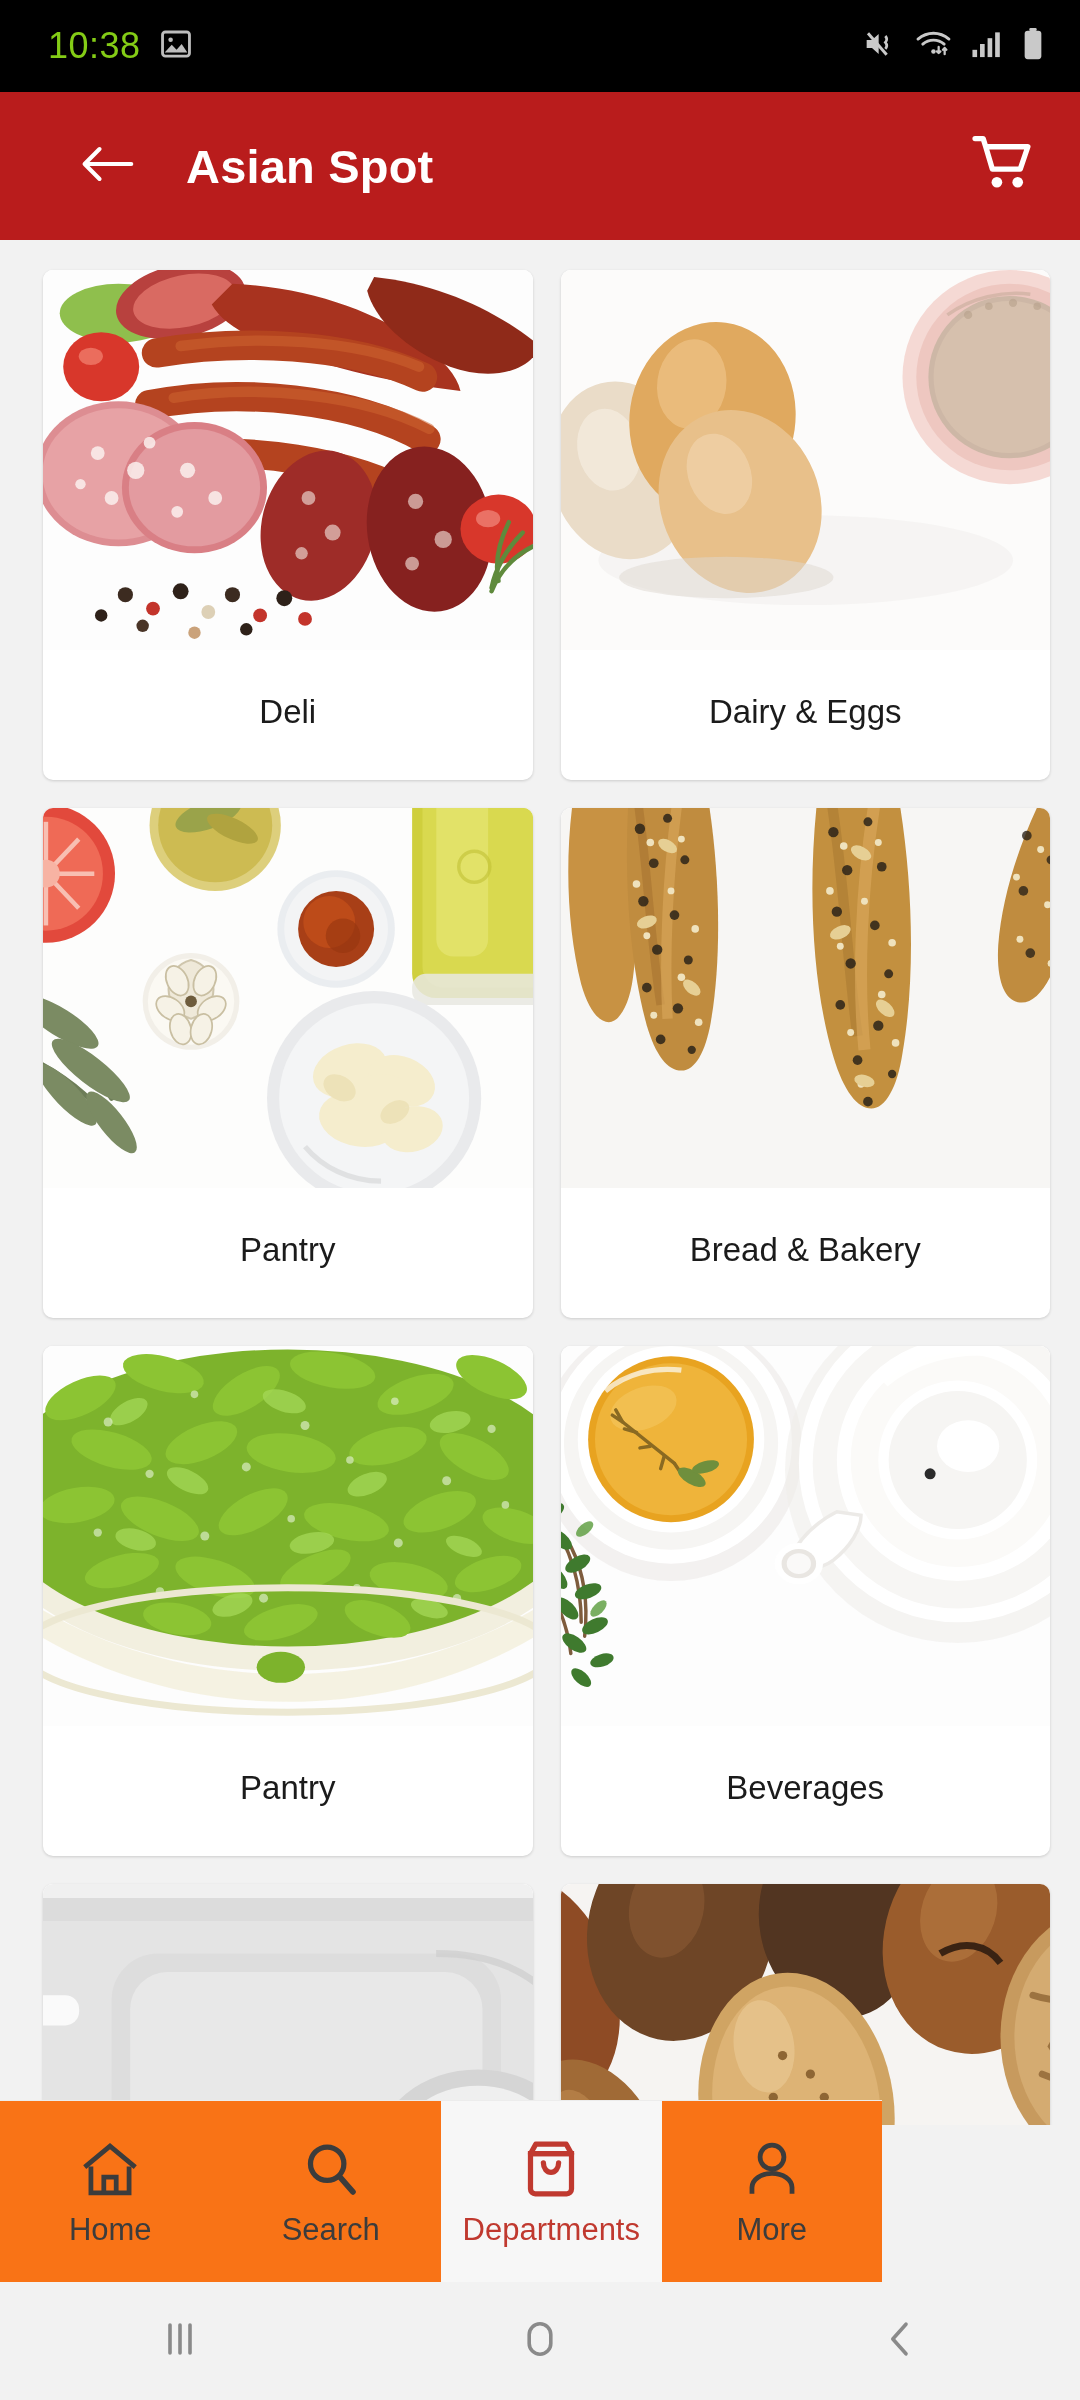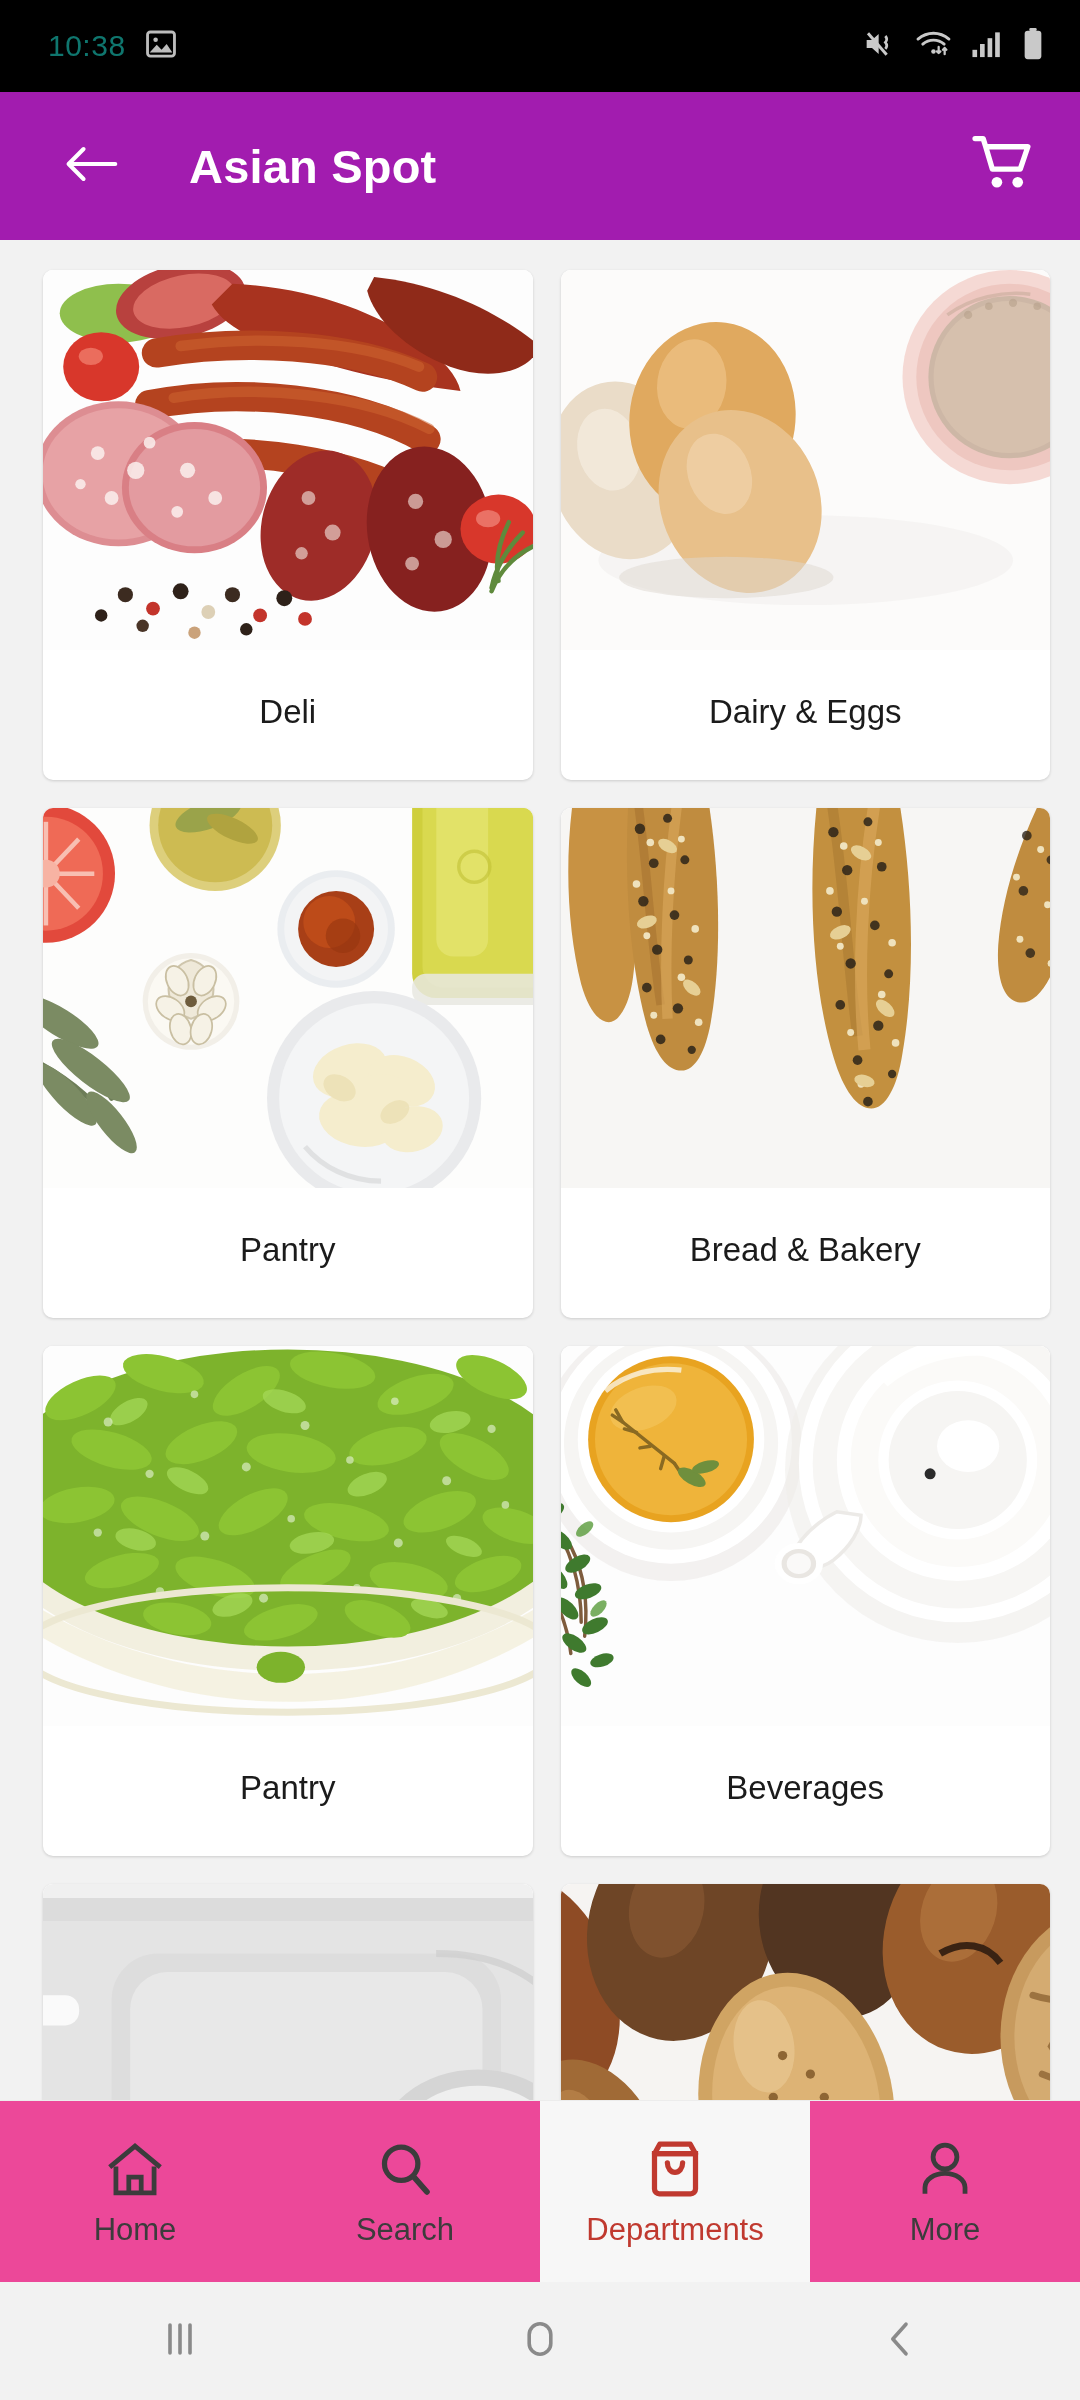--- a/index.html
+++ b/index.html
@@ -12,28 +12,28 @@
   .phone { position:relative; width:1080px; height:2400px; background:#f2f2f2; }
 
   
   .statusbar {
     position:absolute; top:0; left:0; width:1080px; height:92px;
     background:#000; color:#e8e8e8;
     display:flex; align-items:center; justify-content:space-between;
     padding:0 34px 0 48px;
   }
   .sb-left { display:flex; align-items:center; gap:18px; }
-  .sb-clock { font-size:30px; letter-spacing:.5px; color:#0f766e; }
+  .sb-clock { font-size:36px; letter-spacing:.5px; color:#84cc16; }
   .sb-right { display:flex; align-items:center; gap:16px; }
 
   
   .appbar {
     position:absolute; top:92px; left:0; width:1080px; height:148px;
-    background:#a21caf;
-    display:flex; align-items:center; padding:0 40px 0 60px;gap:19px;
+    background:#b91c1c;
+    display:flex; align-items:center; padding:0 40px 0 76px;
   }
   .back-btn { width:62px; height:62px; display:flex; align-items:center; justify-content:center; }
   .appbar-title {
     color:#fff; font-size:47px; font-weight:bold; margin-left:48px;
     letter-spacing:.2px; flex:1;
   }
   .cart-btn { width:72px; height:72px; display:flex; align-items:center; justify-content:center; }
 
   
   .grid {
@@ -56,22 +56,22 @@
     font-size:33px; color:#1b1b1b; padding-bottom:6px;
   }
   .card.no-caption .thumb { height:100%; }
 
   
   .art { position:absolute; inset:0; }
   .art svg { display:block; width:100%; height:100%; }
 
   
   .bottomnav {
-    position:absolute; left:0; bottom:118px; width:1080px; height:182px;
-    background:#ec4899; display:flex; border-top:1px solid #ececec;
+    position:absolute; left:0; bottom:118px; width:882px; height:182px;
+    background:#f97316; display:flex; border-top:1px solid #ececec;
   }
   .navitem {
     flex:1; display:flex; flex-direction:column; align-items:center; justify-content:center;
     gap:14px; color:#3c3c3c;
   }
   .navitem.active { background:#f7f7f7; color:#c0392f; }
   .navitem .nlabel { font-size:31px; }
   .navicon { height:62px; display:flex; align-items:flex-end; }
 
   

